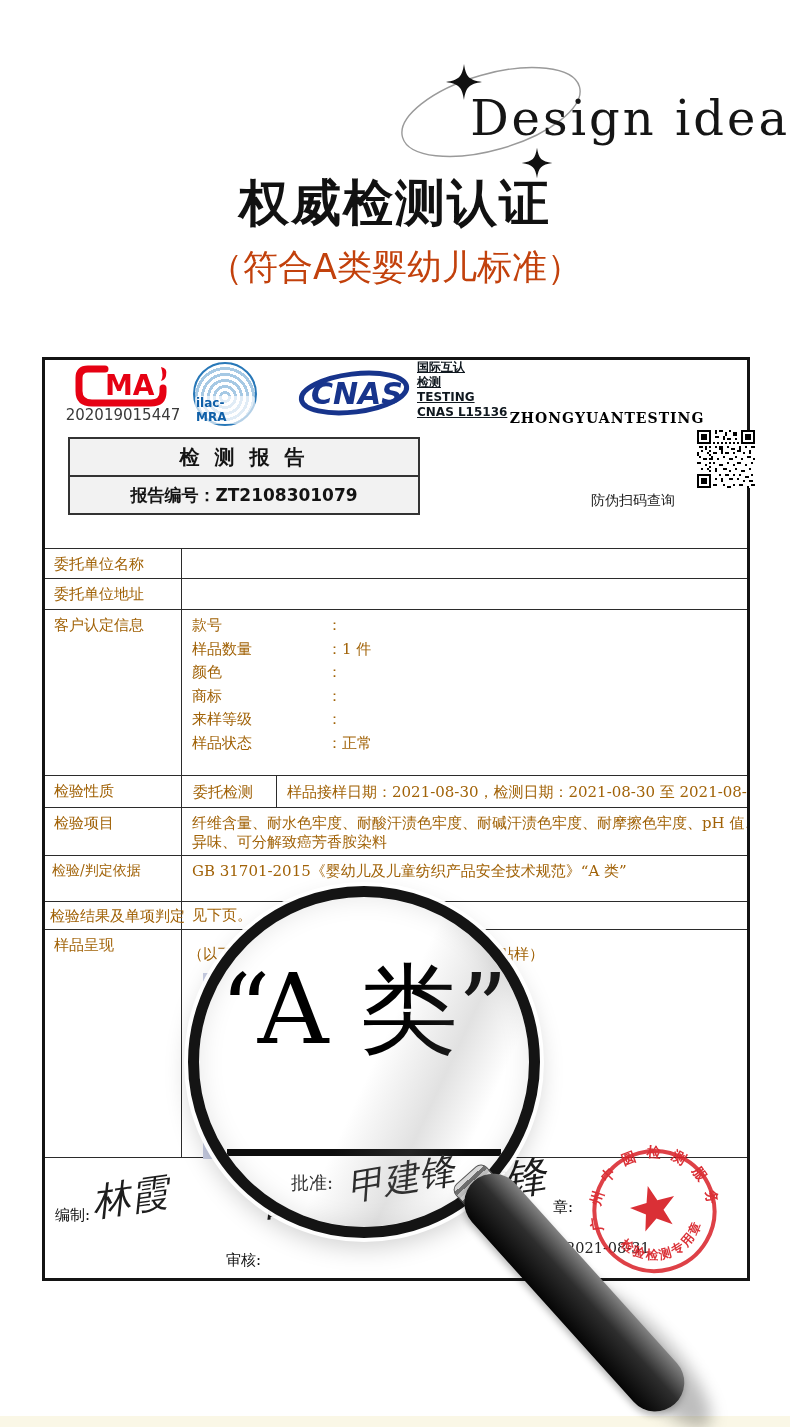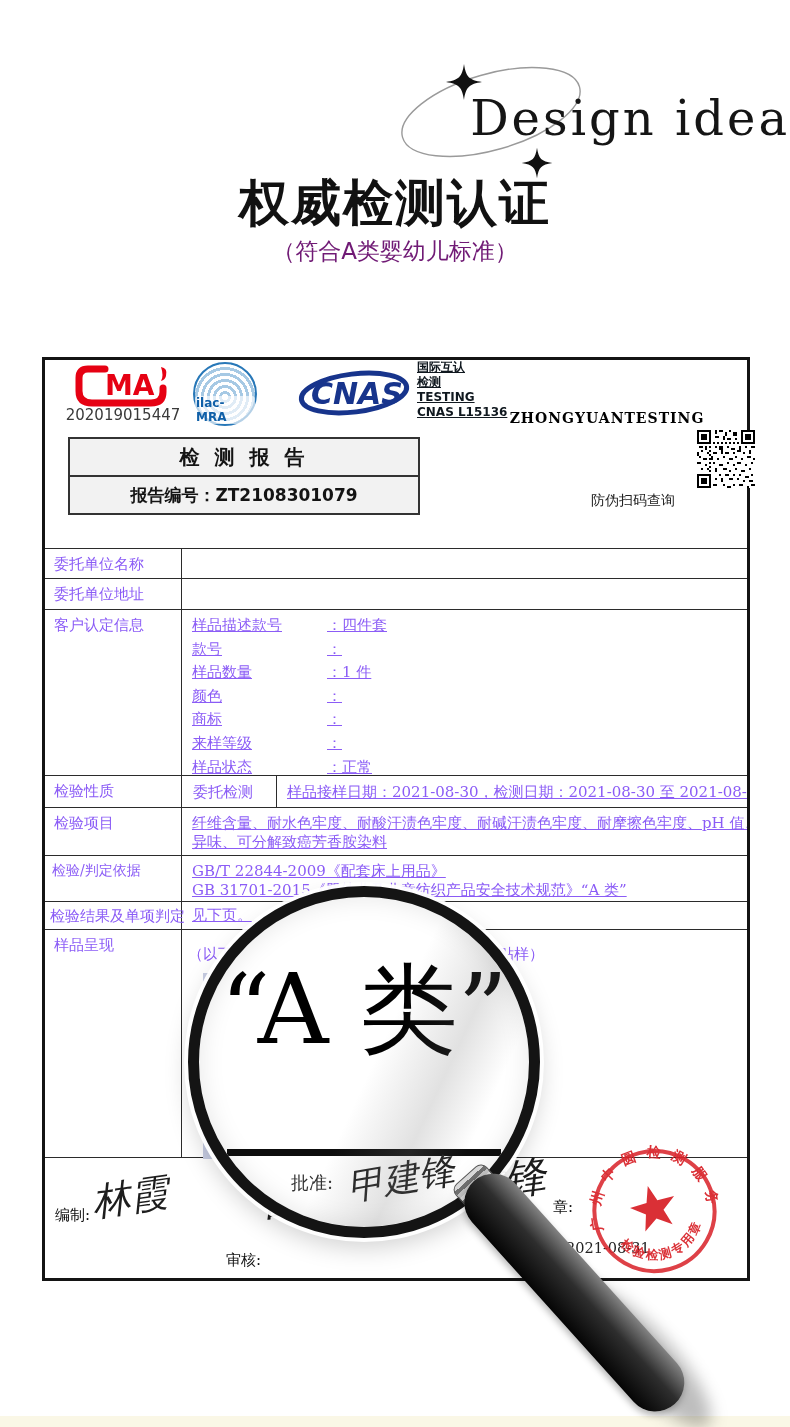--- a/index.html
+++ b/index.html
@@ -5,22 +5,22 @@
   html,body{margin:0;padding:0;background:#fff;}
   .stage{position:relative;width:790px;height:1427px;background:#ffffff;overflow:hidden;
          font-family:"DejaVu Sans","Liberation Sans",sans-serif;color:#141414;}
   
   .deco-ellipse{position:absolute;left:393px;top:62px;z-index:1;}
   .sparkle{position:absolute;z-index:2;}
   .brand{position:absolute;left:0;right:0;top:90px;text-align:right;
          font-family:"DejaVu Serif","Liberation Serif",serif;font-size:48px;letter-spacing:3px;color:#151515;z-index:3;}
   .hero-title{position:absolute;left:0;right:0;top:170px;text-align:center;
          font-size:50px;font-weight:800;letter-spacing:2px;color:#111;z-index:3;}
-  .hero-sub{position:absolute;left:0;right:0;top:236px;text-align:center;
-         font-size:23px;font-weight:500;color:#701a75;z-index:3;}
+  .hero-sub{position:absolute;left:0;right:0;top:244px;text-align:center;
+         font-size:35px;font-weight:500;color:#c2410c;z-index:3;}
   
   .card{position:absolute;left:42px;top:357px;width:702px;height:918px;border:3px solid #141414;background:#fff;z-index:1;}
   .cma{position:absolute;left:30px;top:4px;}
   .cma-number{position:absolute;left:18px;top:46px;width:120px;text-align:center;font-size:15px;color:#3a3a3a;}
   .ilac{position:absolute;left:148px;top:2px;width:64px;height:64px;border-radius:50%;
         border:2px solid #2878b8;box-sizing:border-box;
         background:repeating-radial-gradient(circle at 50% 55%, #ffffff 0 3px, #a6c9e4 3px 6px);
         display:flex;align-items:flex-end;justify-content:center;}
   .ilac span{font-size:12px;font-weight:bold;color:#1060a8;background:rgba(255,255,255,.65);padding:0 1px;border-radius:3px;}
   .cnas{position:absolute;left:252px;top:8px;}
@@ -31,21 +31,21 @@
           font-family:"DejaVu Serif","Liberation Serif",serif;font-size:14px;font-weight:bold;letter-spacing:1px;color:#000;}
   .qr{position:absolute;left:652px;top:70px;}
   .qr-caption{position:absolute;left:546px;top:132px;font-family:"DejaVu Serif","Liberation Serif",serif;font-size:14px;color:#222;}
   .report-box{position:absolute;left:23px;top:77px;width:352px;height:40px;background:#f2f2f2;border:2px solid #333;
               display:flex;align-items:center;justify-content:center;box-sizing:border-box;
               font-size:20px;font-weight:bold;letter-spacing:4px;}
   .reportno-box{position:absolute;left:23px;top:115px;width:352px;height:40px;background:#f2f2f2;border:2px solid #333;
               display:flex;align-items:center;justify-content:center;box-sizing:border-box;
               font-size:17px;font-weight:bold;}
   
-  .tbl{position:absolute;left:0;top:188px;width:702px;font-family:"DejaVu Serif","Liberation Serif",serif;font-size:15px;color:#8b5cf6;text-decoration:underline;}
+  .tbl{position:absolute;left:0;top:188px;width:702px;font-family:"DejaVu Serif","Liberation Serif",serif;font-size:15px;color:#a16207;}
   .trow{position:relative;border-bottom:1.5px solid #2b2b2b;box-sizing:border-box;overflow:hidden;}
   .trow.first{border-top:1.5px solid #2b2b2b;}
   .tlabel{position:absolute;left:0;top:0;bottom:0;width:137px;border-right:1.5px solid #2b2b2b;
           box-sizing:border-box;padding:6px 2px 0 9px;}
   .tcontent{margin-left:139px;padding:6px 4px 0 8px;position:relative;height:100%;box-sizing:border-box;}
   .subrow{height:23.6px;display:flex;}
   .sub-k{width:135px;}
   .cell-nature{position:absolute;left:139px;top:0;bottom:0;width:93px;border-right:1.5px solid #2b2b2b;
                box-sizing:border-box;padding:7px 9px 0 9px;}
   .cell-dates{margin-left:234px;padding:7px 0 0 8px;white-space:nowrap;}
@@ -242,24 +242,20 @@
         <div class="tcontent"></div>
       </div>
       <div class="trow" style="height:31px;">
         <div class="tlabel">委托单位地址</div>
         <div class="tcontent"></div>
       </div>
       <div class="trow" style="height:166px;">
         <div class="tlabel">客户认定信息</div>
         <div class="tcontent">
           <div class="subrow">
-              <span class="sub-k">样品描述款号</span>
-              <span>：四件套</span>
-            </div>
-          <div class="subrow">
               <span class="sub-k">款号</span>
               <span>：</span>
             </div>
           <div class="subrow">
               <span class="sub-k">样品数量</span>
               <span>：1 件</span>
             </div>
           <div class="subrow">
               <span class="sub-k">颜色</span>
               <span>：</span>
@@ -286,21 +282,20 @@
       <div class="trow" style="height:48px;">
         <div class="tlabel">检验项目</div>
         <div class="tcontent">
           <div class="nowrap">纤维含量、耐水色牢度、耐酸汗渍色牢度、耐碱汗渍色牢度、耐摩擦色牢度、pH 值、甲醛含量</div>
           <div>异味、可分解致癌芳香胺染料</div>
         </div>
       </div>
       <div class="trow" style="height:46px;">
         <div class="tlabel" style="font-size:14px;padding-left:7px;">检验/判定依据</div>
         <div class="tcontent">
-          <div>GB/T 22844-2009《配套床上用品》</div>
           <div>GB 31701-2015《婴幼儿及儿童纺织产品安全技术规范》“A 类”</div>
         </div>
       </div>
       <div class="trow" style="height:28px;">
         <div class="tlabel" style="font-size:15px;padding-left:5px;padding-top:5px;white-space:nowrap;">检验结果及单项判定</div>
         <div class="tcontent" style="padding-top:4px;">见下页。</div>
       </div>
       <div class="trow" style="height:228px;">
         <div class="tlabel">样品呈现</div>
         <span class="note-left">（以下为</span>

